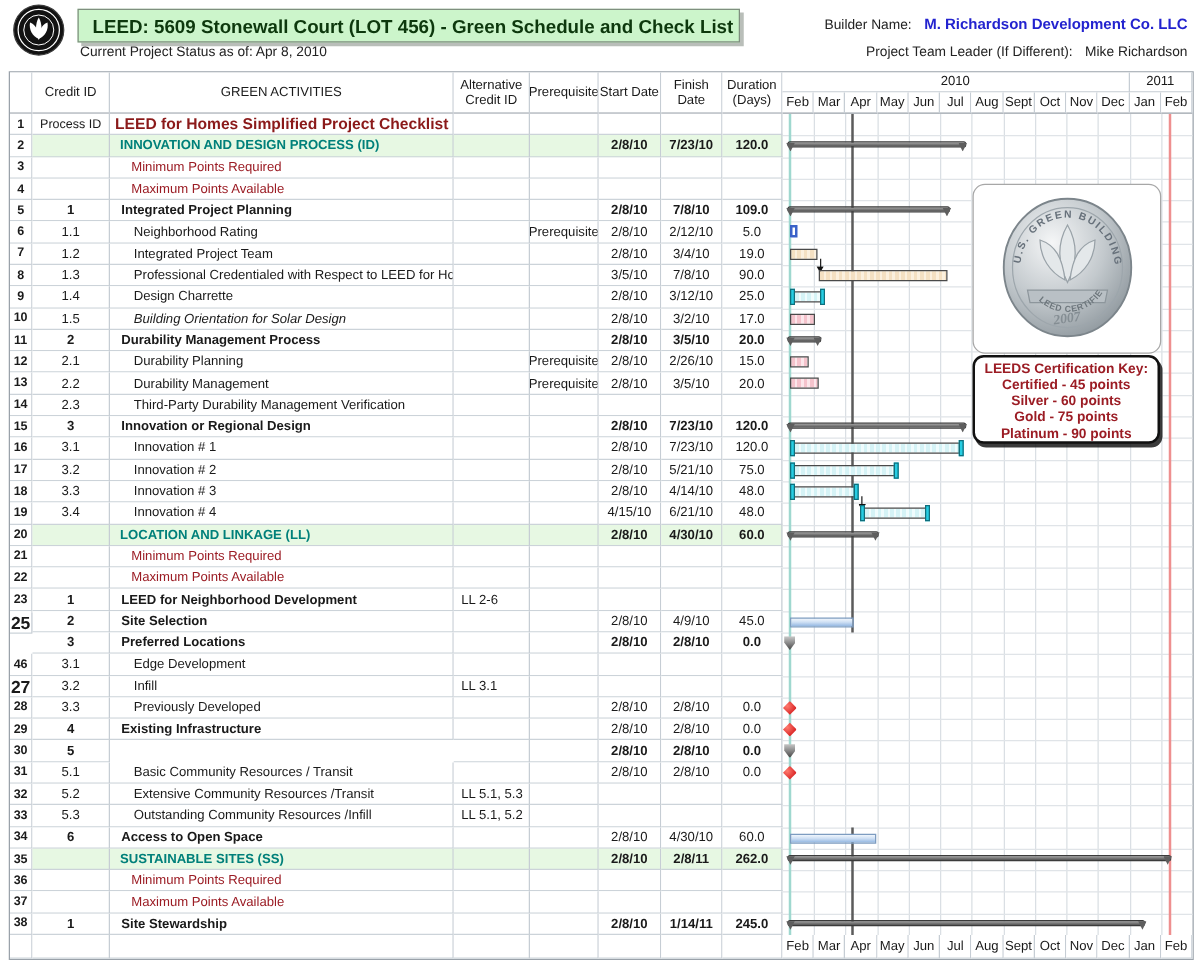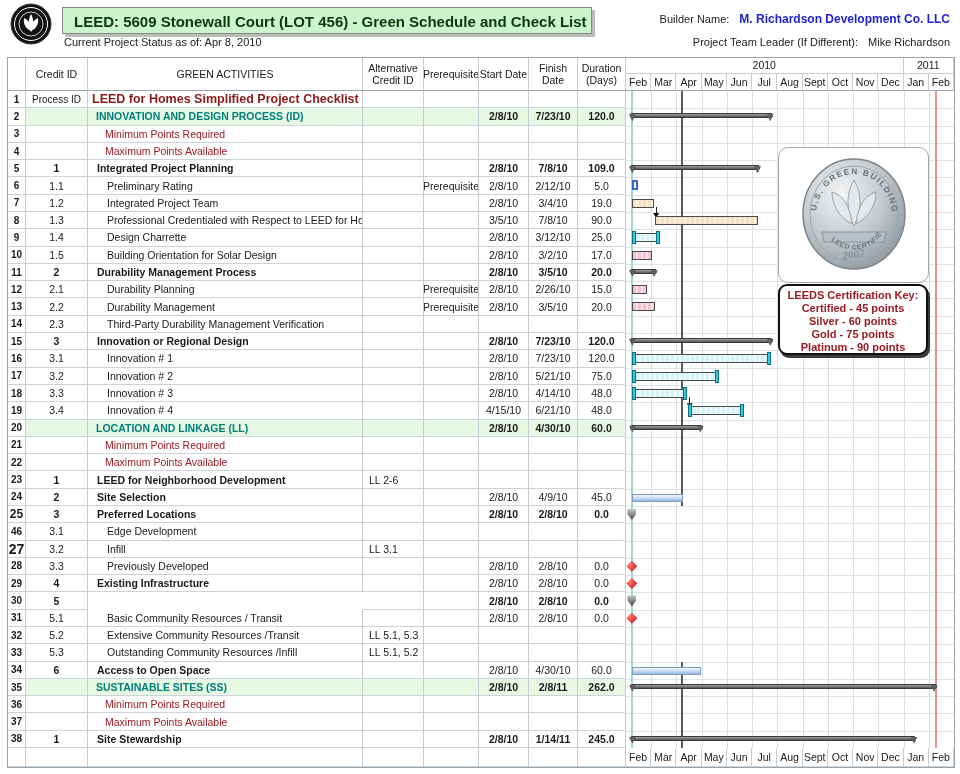--- a/index.html
+++ b/index.html
@@ -252,21 +252,21 @@
       <div class="cell c-center bold" style="left: 0px; top: 102.16px; width: 18px; height: 17.29px; font-size: 10px;">5</div>
       <div class="cell c-center bold" style="left: 18px; top: 102.16px; width: 62px; height: 17.29px;">1</div>
       <div class="cell bold" style="left: 80px; top: 102.16px; width: 275px; height: 17.29px; padding-left: 9px;">Integrated Project Planning</div>
       <div class="cell" style="left: 355px; top: 102.16px; width: 61px; height: 17.29px; padding-left: 6px;"></div>
       <div class="cell c-center" style="left: 416px; top: 102.16px; width: 55px; height: 17.29px;"></div>
       <div class="cell c-center bold" style="left: 471px; top: 102.16px; width: 50px; height: 17.29px;">2/8/10</div>
       <div class="cell c-center bold" style="left: 521px; top: 102.16px; width: 49px; height: 17.29px;">7/8/10</div>
       <div class="cell c-center bold" style="left: 570px; top: 102.16px; width: 48px; height: 17.29px;">109.0</div>
       <div class="cell c-center bold" style="left: 0px; top: 119.45px; width: 18px; height: 17.29px; font-size: 10px;">6</div>
       <div class="cell c-center" style="left: 18px; top: 119.45px; width: 62px; height: 17.29px;">1.1</div>
-      <div class="cell" style="left: 80px; top: 119.45px; width: 275px; height: 17.29px; padding-left: 19px;">Preliminary Rating</div>
+      <div class="cell" style="left: 80px; top: 119.45px; width: 275px; height: 17.29px; padding-left: 19px;">Neighborhood Rating</div>
       <div class="cell" style="left: 355px; top: 119.45px; width: 61px; height: 17.29px; padding-left: 6px;"></div>
       <div class="cell c-center" style="left: 416px; top: 119.45px; width: 55px; height: 17.29px;">Prerequisite</div>
       <div class="cell c-center" style="left: 471px; top: 119.45px; width: 50px; height: 17.29px;">2/8/10</div>
       <div class="cell c-center" style="left: 521px; top: 119.45px; width: 49px; height: 17.29px;">2/12/10</div>
       <div class="cell c-center" style="left: 570px; top: 119.45px; width: 48px; height: 17.29px;">5.0</div>
       <div class="cell c-center bold" style="left: 0px; top: 136.74px; width: 18px; height: 17.29px; font-size: 10px;">7</div>
       <div class="cell c-center" style="left: 18px; top: 136.74px; width: 62px; height: 17.29px;">1.2</div>
       <div class="cell" style="left: 80px; top: 136.74px; width: 275px; height: 17.29px; padding-left: 19px;">Integrated Project Team</div>
       <div class="cell" style="left: 355px; top: 136.74px; width: 61px; height: 17.29px; padding-left: 6px;"></div>
       <div class="cell c-center" style="left: 416px; top: 136.74px; width: 55px; height: 17.29px;"></div>
@@ -284,21 +284,21 @@
       <div class="cell c-center bold" style="left: 0px; top: 171.32px; width: 18px; height: 17.29px; font-size: 10px;">9</div>
       <div class="cell c-center" style="left: 18px; top: 171.32px; width: 62px; height: 17.29px;">1.4</div>
       <div class="cell" style="left: 80px; top: 171.32px; width: 275px; height: 17.29px; padding-left: 19px;">Design Charrette</div>
       <div class="cell" style="left: 355px; top: 171.32px; width: 61px; height: 17.29px; padding-left: 6px;"></div>
       <div class="cell c-center" style="left: 416px; top: 171.32px; width: 55px; height: 17.29px;"></div>
       <div class="cell c-center" style="left: 471px; top: 171.32px; width: 50px; height: 17.29px;">2/8/10</div>
       <div class="cell c-center" style="left: 521px; top: 171.32px; width: 49px; height: 17.29px;">3/12/10</div>
       <div class="cell c-center" style="left: 570px; top: 171.32px; width: 48px; height: 17.29px;">25.0</div>
       <div class="cell c-center bold" style="left: 0px; top: 188.61px; width: 18px; height: 17.29px; font-size: 10px;">10</div>
       <div class="cell c-center" style="left: 18px; top: 188.61px; width: 62px; height: 17.29px;">1.5</div>
-      <div class="cell" style="left: 80px; top: 188.61px; width: 275px; height: 17.29px; padding-left: 19px;">Building Orientation for Solar Design</div>
+      <div class="cell" style="left: 80px; top: 188.61px; width: 275px; height: 17.29px; padding-left: 19px; font-style: italic;">Building Orientation for Solar Design</div>
       <div class="cell" style="left: 355px; top: 188.61px; width: 61px; height: 17.29px; padding-left: 6px;"></div>
       <div class="cell c-center" style="left: 416px; top: 188.61px; width: 55px; height: 17.29px;"></div>
       <div class="cell c-center" style="left: 471px; top: 188.61px; width: 50px; height: 17.29px;">2/8/10</div>
       <div class="cell c-center" style="left: 521px; top: 188.61px; width: 49px; height: 17.29px;">3/2/10</div>
       <div class="cell c-center" style="left: 570px; top: 188.61px; width: 48px; height: 17.29px;">17.0</div>
       <div class="cell c-center bold" style="left: 0px; top: 205.9px; width: 18px; height: 17.29px; font-size: 10px;">11</div>
       <div class="cell c-center bold" style="left: 18px; top: 205.9px; width: 62px; height: 17.29px;">2</div>
       <div class="cell bold" style="left: 80px; top: 205.9px; width: 275px; height: 17.29px; padding-left: 9px;">Durability Management Process</div>
       <div class="cell" style="left: 355px; top: 205.9px; width: 61px; height: 17.29px; padding-left: 6px;"></div>
       <div class="cell c-center" style="left: 416px; top: 205.9px; width: 55px; height: 17.29px;"></div>
@@ -402,21 +402,21 @@
       <div class="cell c-center" style="left: 521px; top: 413.38px; width: 49px; height: 17.29px;"></div>
       <div class="cell c-center" style="left: 570px; top: 413.38px; width: 48px; height: 17.29px;"></div>
       <div class="cell c-center bold" style="left: 0px; top: 430.67px; width: 18px; height: 17.29px; font-size: 10px;">24</div>
       <div class="cell c-center bold" style="left: 18px; top: 430.67px; width: 62px; height: 17.29px;">2</div>
       <div class="cell bold" style="left: 80px; top: 430.67px; width: 275px; height: 17.29px; padding-left: 9px;">Site Selection</div>
       <div class="cell" style="left: 355px; top: 430.67px; width: 61px; height: 17.29px; padding-left: 6px;"></div>
       <div class="cell c-center" style="left: 416px; top: 430.67px; width: 55px; height: 17.29px;"></div>
       <div class="cell c-center" style="left: 471px; top: 430.67px; width: 50px; height: 17.29px;">2/8/10</div>
       <div class="cell c-center" style="left: 521px; top: 430.67px; width: 49px; height: 17.29px;">4/9/10</div>
       <div class="cell c-center" style="left: 570px; top: 430.67px; width: 48px; height: 17.29px;">45.0</div>
-      <div class="cell c-center bold" style="left: 0px; top: 448px; width: 18px; height: 17.29px; font-size: 12px;">25</div>
+      <div class="cell c-center bold" style="left: 0px; top: 432px; width: 18px; height: 17.29px; font-size: 14px;">25</div>
       <div class="cell c-center bold" style="left: 18px; top: 447.96px; width: 62px; height: 17.29px;">3</div>
       <div class="cell bold" style="left: 80px; top: 447.96px; width: 275px; height: 17.29px; padding-left: 9px;">Preferred Locations</div>
       <div class="cell" style="left: 355px; top: 447.96px; width: 61px; height: 17.29px; padding-left: 6px;"></div>
       <div class="cell c-center" style="left: 416px; top: 447.96px; width: 55px; height: 17.29px;"></div>
       <div class="cell c-center bold" style="left: 471px; top: 447.96px; width: 50px; height: 17.29px;">2/8/10</div>
       <div class="cell c-center bold" style="left: 521px; top: 447.96px; width: 49px; height: 17.29px;">2/8/10</div>
       <div class="cell c-center bold" style="left: 570px; top: 447.96px; width: 48px; height: 17.29px;">0.0</div>
       <div class="cell c-center bold" style="left: 0px; top: 465.25px; width: 18px; height: 17.29px; font-size: 10px;">46</div>
       <div class="cell c-center" style="left: 18px; top: 465.25px; width: 62px; height: 17.29px;">3.1</div>
       <div class="cell" style="left: 80px; top: 465.25px; width: 275px; height: 17.29px; padding-left: 19px;">Edge Development</div>

